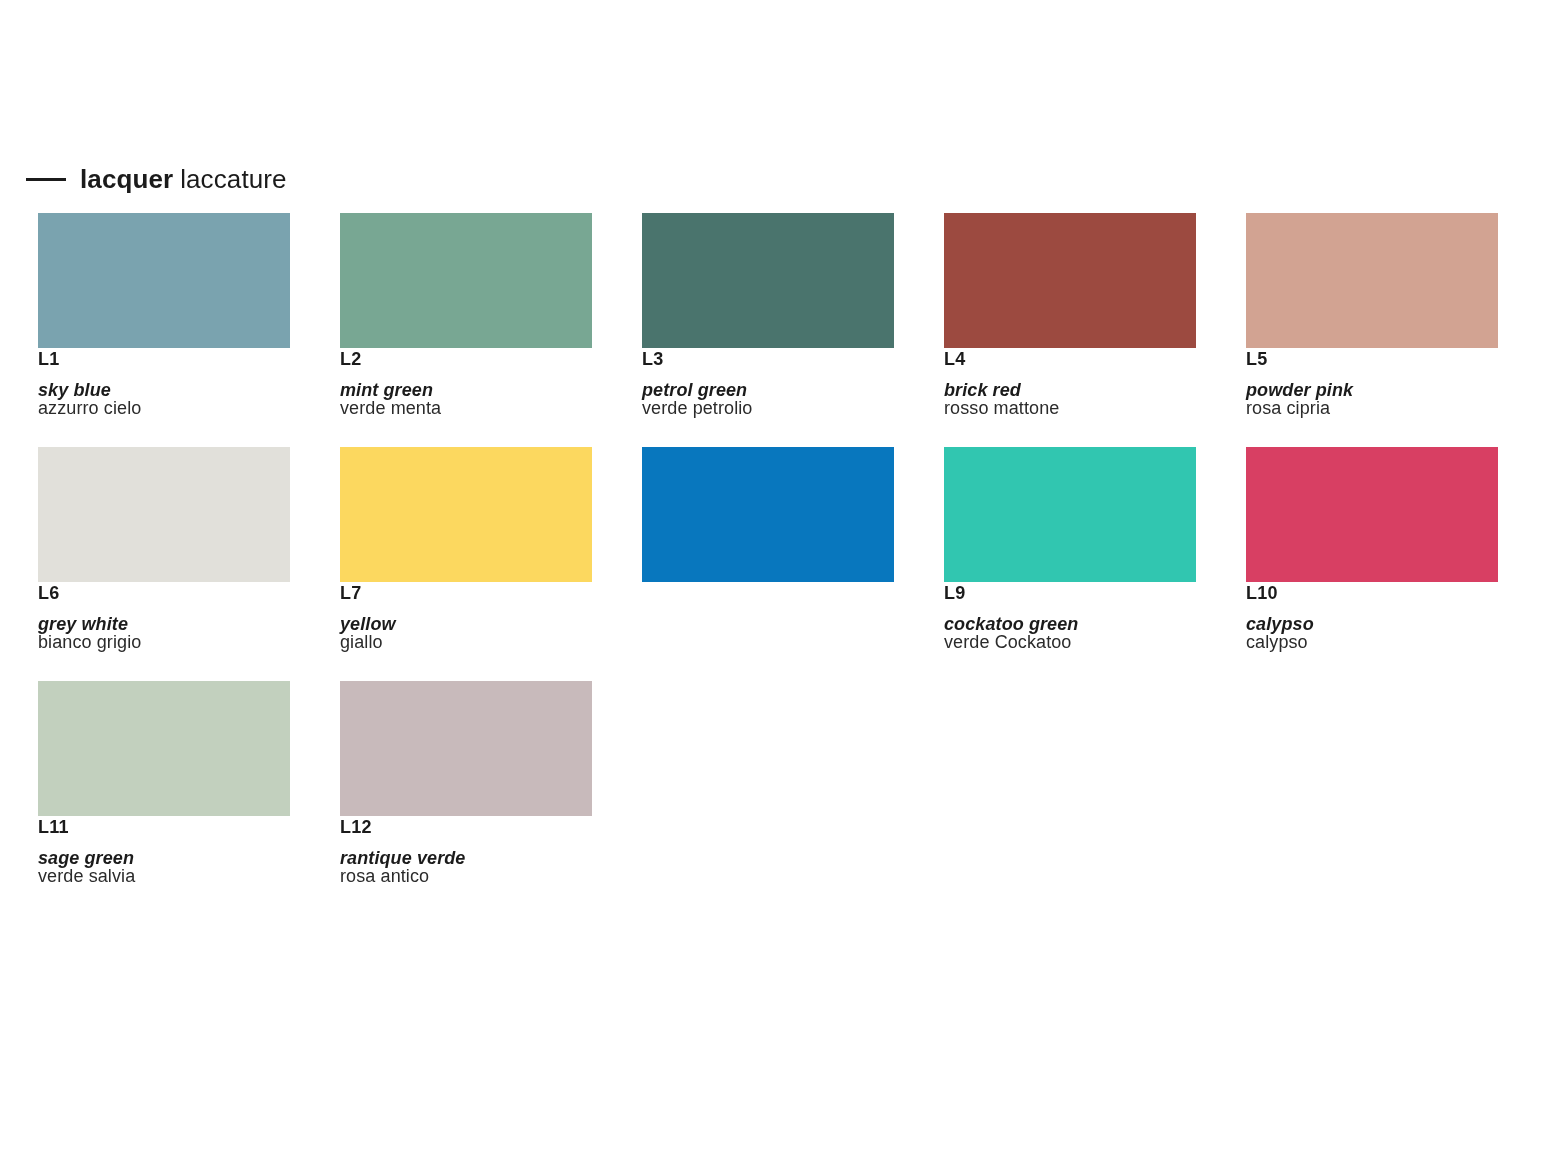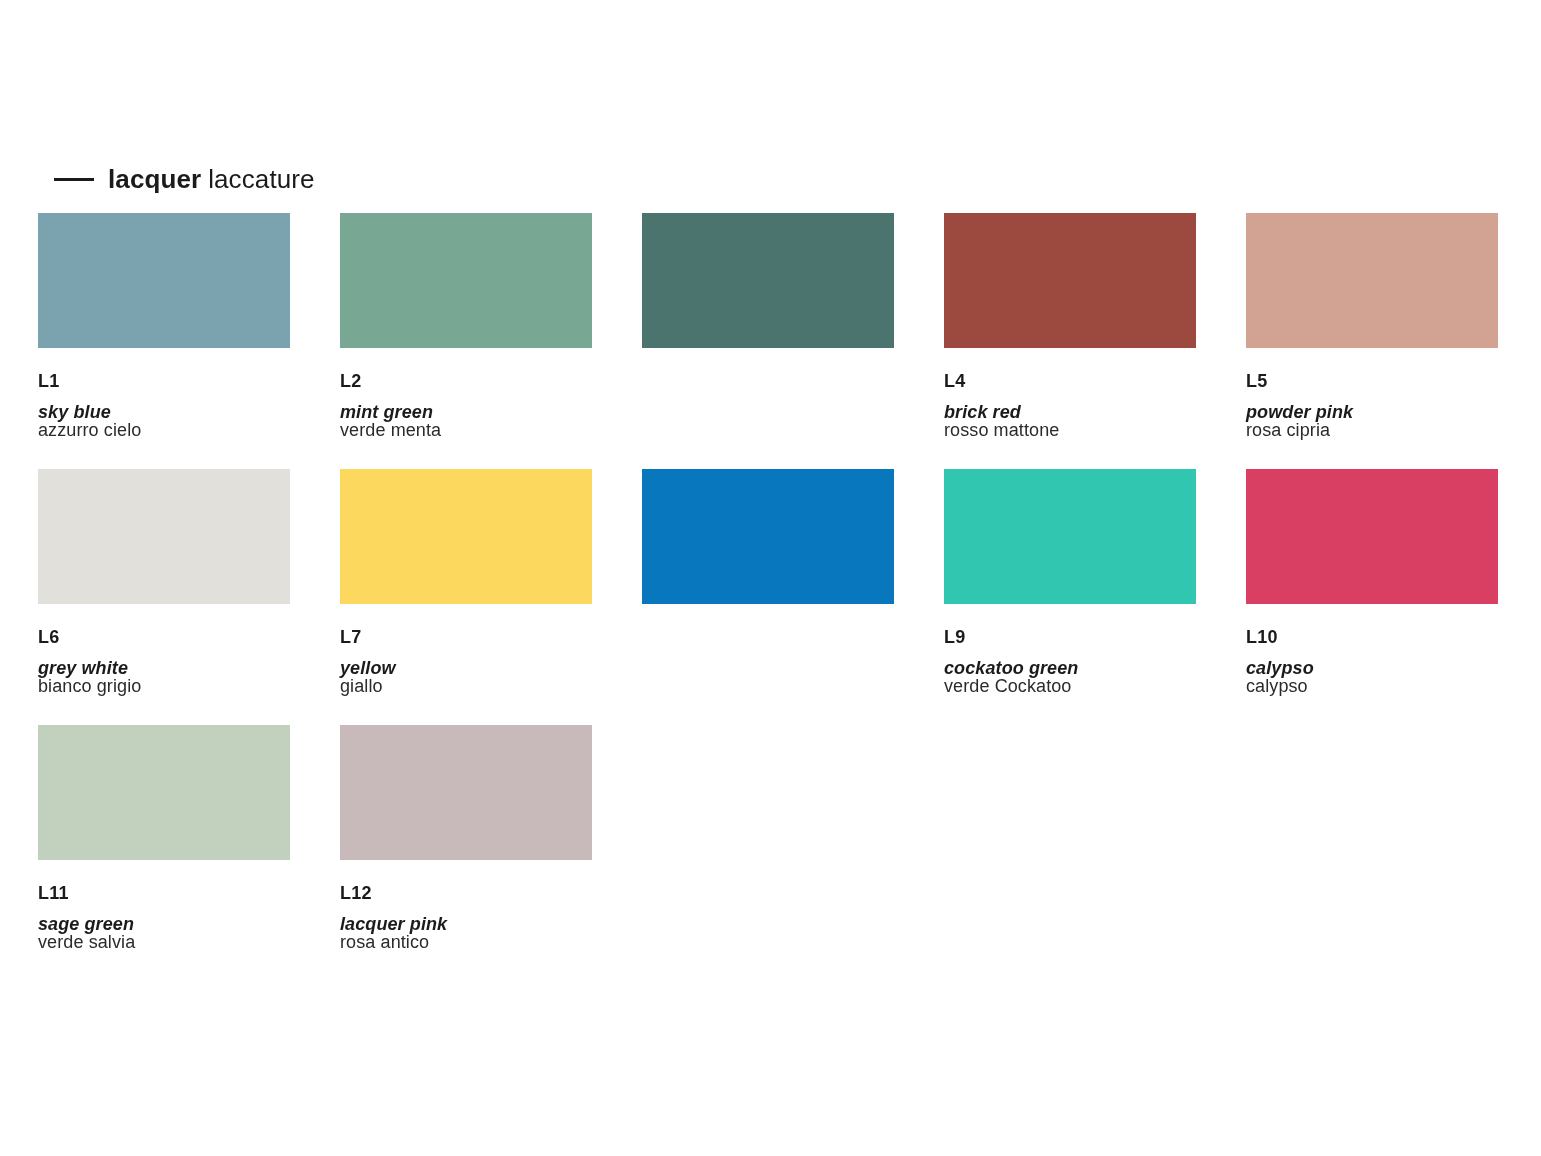--- a/index.html
+++ b/index.html
@@ -18,21 +18,21 @@
   .page {
     position: relative;
     width: 1541px;
     height: 1156px;
     box-sizing: border-box;
   }
 
   
   .section-header {
     position: absolute;
-    left: 54px;
+    left: 26px;
     top: 166px;
     display: flex;
     align-items: center;
     gap: 14px;
     white-space: nowrap;
   }
   .header-rule {
     display: block;
     width: 40px;
     height: 3px;
@@ -70,21 +70,21 @@
     display: block;
   }
 
   .swatch-chip {
     width: 252px;
     height: 135px;
     display: block;
   }
 
   .swatch-meta {
-    padding-top: 24px;
+    padding-top: 2px;
   }
 
   .swatch-code {
     font-size: 18px;
     font-weight: 700;
     color: #1b1b1b;
     line-height: 1.0;
     letter-spacing: 0.2px;
   }
   .swatch-name-en {
@@ -126,20 +126,25 @@
       <div class="swatch-card">
     <span class="swatch-chip" style="background: rgb(120, 167, 147);"></span>
     <div class="swatch-meta">
       <div class="swatch-code">L2</div>
       <div class="swatch-name-en">mint green</div>
       <div class="swatch-name-it">verde menta</div>
     </div>
   </div>
       <div class="swatch-card">
     <span class="swatch-chip" style="background: rgb(74, 116, 109);"></span>
+    <div class="swatch-meta">
+      <div class="swatch-code">L3</div>
+      <div class="swatch-name-en">petrol green</div>
+      <div class="swatch-name-it">verde petrolio</div>
+    </div>
   </div>
       <div class="swatch-card">
     <span class="swatch-chip" style="background: rgb(156, 74, 64);"></span>
     <div class="swatch-meta">
       <div class="swatch-code">L4</div>
       <div class="swatch-name-en">brick red</div>
       <div class="swatch-name-it">rosso mattone</div>
     </div>
   </div>
       <div class="swatch-card">
@@ -190,19 +195,19 @@
     <div class="swatch-meta">
       <div class="swatch-code">L11</div>
       <div class="swatch-name-en">sage green</div>
       <div class="swatch-name-it">verde salvia</div>
     </div>
   </div>
       <div class="swatch-card">
     <span class="swatch-chip" style="background: rgb(200, 186, 187);"></span>
     <div class="swatch-meta">
       <div class="swatch-code">L12</div>
-      <div class="swatch-name-en">lacquer pink</div>
+      <div class="swatch-name-en">rantique verde</div>
       <div class="swatch-name-it">rosa antico</div>
     </div>
   </div>
     </div>
 
 </div>
 
 </body></html>

